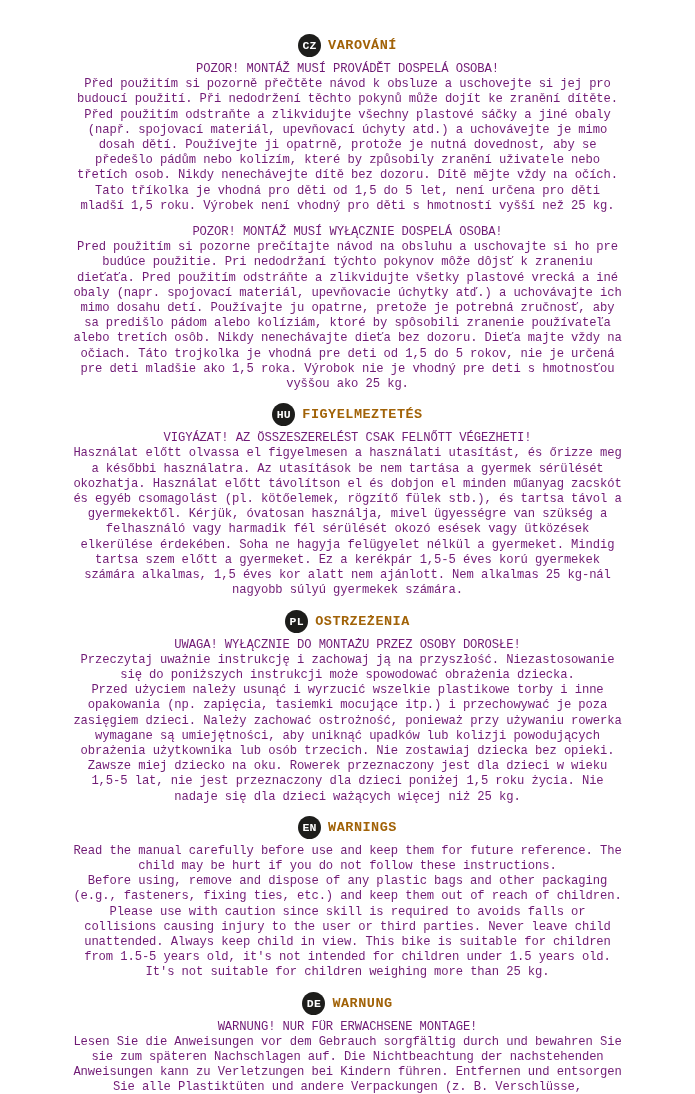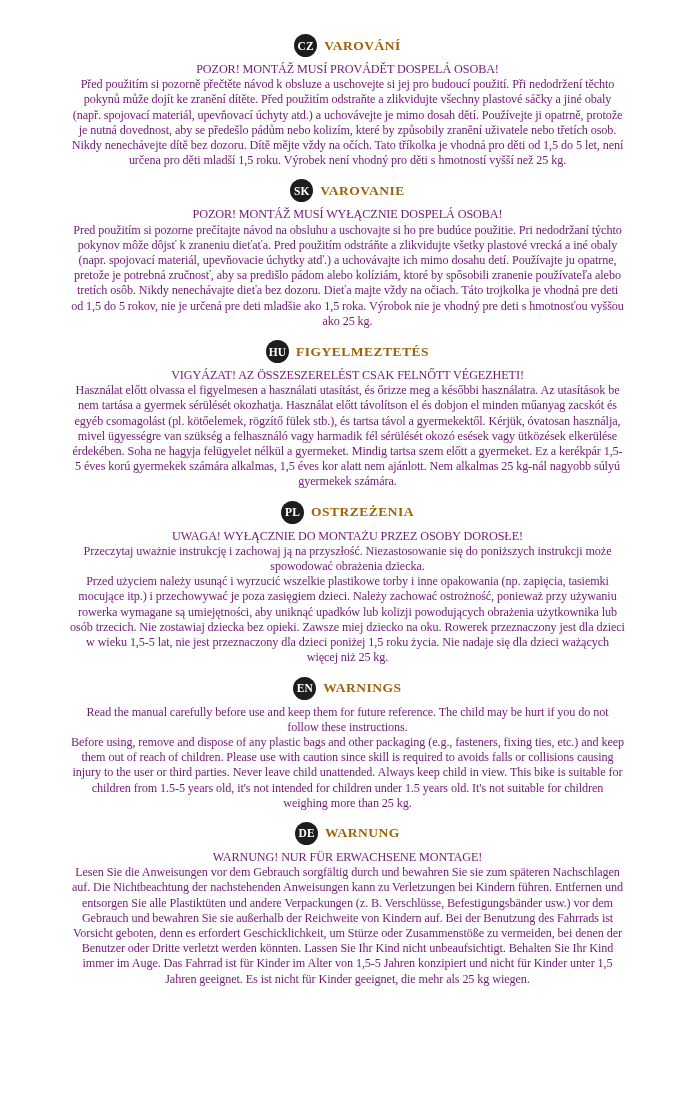--- a/index.html
+++ b/index.html
@@ -7,21 +7,21 @@
     padding: 0;
     background: #ffffff;
   }
   .page {
     width: 695px;
     height: 1094px;
     box-sizing: border-box;
     padding: 34px 70px 16px;
     overflow: hidden;
     background: #ffffff;
-    font-family: Liberation Serif, serif;
+    font-family: Liberation Mono, monospace;
   }
   .sec {
     margin-bottom: 11px;
   }
   .sec-head {
     display: flex;
     align-items: center;
     justify-content: center;
     gap: 7px;
     margin-bottom: 5px;
@@ -63,24 +63,20 @@
   <section class="sec">
     <div class="sec-head">
       <span class="badge">CZ</span>
       <span class="sec-title">VAROVÁNÍ</span>
     </div>
     <p class="headline">POZOR! MONTÁŽ MUSÍ PROVÁDĚT DOSPELÁ OSOBA!</p>
     <p class="para">Před použitím si pozorně přečtěte návod k obsluze a uschovejte si jej pro budoucí použití. Při nedodržení těchto pokynů může dojít ke zranění dítěte.  Před použitím odstraňte a zlikvidujte všechny plastové sáčky a jiné obaly (např. spojovací materiál, upevňovací úchyty atd.) a uchovávejte je mimo dosah dětí. Používejte ji opatrně, protože je nutná dovednost, aby se předešlo pádům nebo kolizím, které by způsobily zranění uživatele nebo třetích osob. Nikdy nenechávejte dítě bez dozoru. Dítě mějte vždy na očích. Tato tříkolka je vhodná pro děti od 1,5 do 5 let, není určena pro děti mladší 1,5 roku. Výrobek není vhodný pro děti s hmotností vyšší než 25 kg.</p>
   </section>
 
   <section class="sec">
-    <div class="sec-head">
-      <span class="badge">SK</span>
-      <span class="sec-title">VAROVANIE</span>
-    </div>
     <p class="headline">POZOR! MONTÁŽ MUSÍ WYŁĄCZNIE DOSPELÁ OSOBA!</p>
     <p class="para">Pred použitím si pozorne prečítajte návod na obsluhu a uschovajte si ho pre budúce použitie. Pri nedodržaní týchto pokynov môže dôjsť k zraneniu dieťaťa.  Pred použitím odstráňte a zlikvidujte všetky plastové vrecká a iné obaly (napr. spojovací materiál, upevňovacie úchytky atď.) a uchovávajte ich mimo dosahu detí. Používajte ju opatrne, pretože je potrebná zručnosť, aby sa predišlo pádom alebo kolíziám, ktoré by spôsobili zranenie používateľa alebo tretích osôb. Nikdy nenechávajte dieťa bez dozoru. Dieťa majte vždy na očiach. Táto trojkolka je vhodná pre deti od 1,5 do 5 rokov, nie je určená pre deti mladšie ako 1,5 roka. Výrobok nie je vhodný pre deti s hmotnosťou vyššou ako 25 kg.</p>
   </section>
 
   <section class="sec">
     <div class="sec-head">
       <span class="badge">HU</span>
       <span class="sec-title">FIGYELMEZTETÉS</span>
     </div>
     <p class="headline">VIGYÁZAT! AZ ÖSSZESZERELÉST CSAK FELNŐTT VÉGEZHETI!</p>

